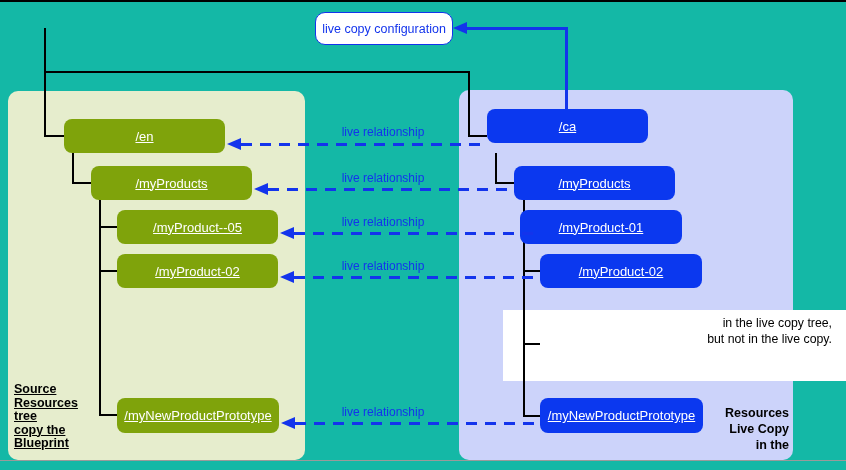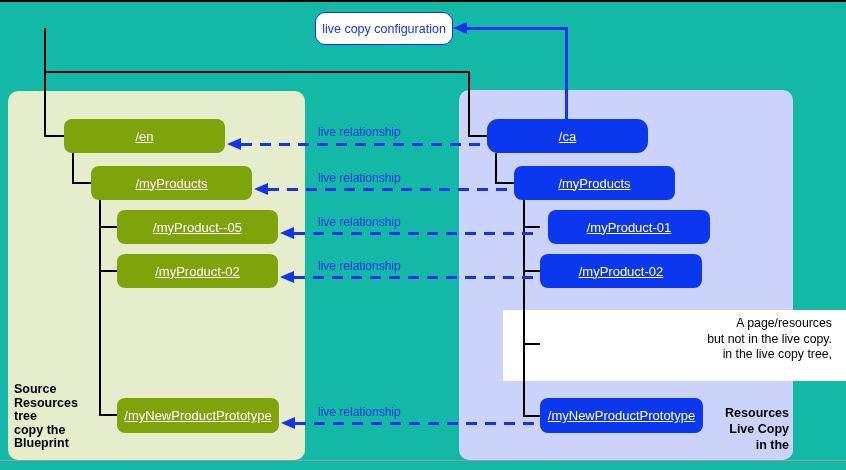--- a/index.html
+++ b/index.html
@@ -31,24 +31,24 @@
   .dashline{
     z-index:4;height:3px;
     background:repeating-linear-gradient(90deg,#1334ec 0 11px,transparent 11px 19px);
   }
   .arrowhead-left{
     z-index:5;width:0;height:0;
     border-top:6px solid transparent;border-bottom:6px solid transparent;
     border-right:14px solid #1334ec;
   }
   .rel-label{
-    z-index:5;width:130px;color:#1334ec;font-size:12px;
+    z-index:5;width:130px;text-align:center;color:#1334ec;font-size:12px;
   }
   .caption{z-index:5;color:#000;font-weight:bold;font-size:12.5px;}
-  .caption-left{line-height:13.5px;text-align:left;}
+  .caption-left{line-height:13.5px;text-align:left;text-decoration:underline;}
   .caption-right{line-height:16px;text-align:right;}
   .note{
     z-index:5;color:#000;font-size:12.3px;line-height:15.5px;text-align:right;
   }
   .topline{background:#000;z-index:3;}
   .bottomline{background:#9a9a9a;z-index:3;}
 </style>
 </head>
 <body>
 
@@ -98,27 +98,27 @@
   <div class="abs node node-green" style="left:117px;top:210px;width:161px;height:34px;">
     <span>/myProduct--05</span>
   </div>
   <div class="abs node node-green" style="left:117px;top:254px;width:161px;height:34px;">
     <span>/myProduct-02</span>
   </div>
   <div class="abs node node-green" style="left:117px;top:398px;width:162px;height:35px;">
     <span>/myNewProductPrototype</span>
   </div>
 
-  <div class="abs node node-blue" style="left:487px;top:119px;width:161px;height:34px;border-radius:11px;">
+  <div class="abs node node-blue" style="left:487px;top:109px;width:161px;height:34px;">
     <span>/ca</span>
   </div>
   <div class="abs node node-blue" style="left:514px;top:166px;width:161px;height:34px;">
     <span>/myProducts</span>
   </div>
-  <div class="abs node node-blue" style="left:548px;top:210px;width:162px;height:34px;">
+  <div class="abs node node-blue" style="left:520px;top:210px;width:162px;height:34px;">
     <span>/myProduct-01</span>
   </div>
   <div class="abs node node-blue" style="left:540px;top:254px;width:162px;height:34px;">
     <span>/myProduct-02</span>
   </div>
   <div class="abs node node-blue" style="left:540px;top:398px;width:163px;height:35px;">
     <span>/myNewProductPrototype</span>
   </div>
 
   <div class="abs arrowhead-left" style="left:227px;top:138px;"></div>
@@ -149,18 +149,17 @@
     <div>Blueprint</div>
   </div>
 
   <div class="abs caption caption-right" style="left:689px;top:405px;width:100px;">
     <div>Resources</div>
     <div>Live Copy</div>
     <div>in the</div>
   </div>
 
   <div class="abs note" style="left:642px;top:316px;width:190px;">
-    <div>A page/resources</div>
+    <div>in the live copy tree,</div>
     <div>but not in the live copy.</div>
-    <div>in the live copy tree,</div>
   </div>
 
 </div>
 
 </body></html>

